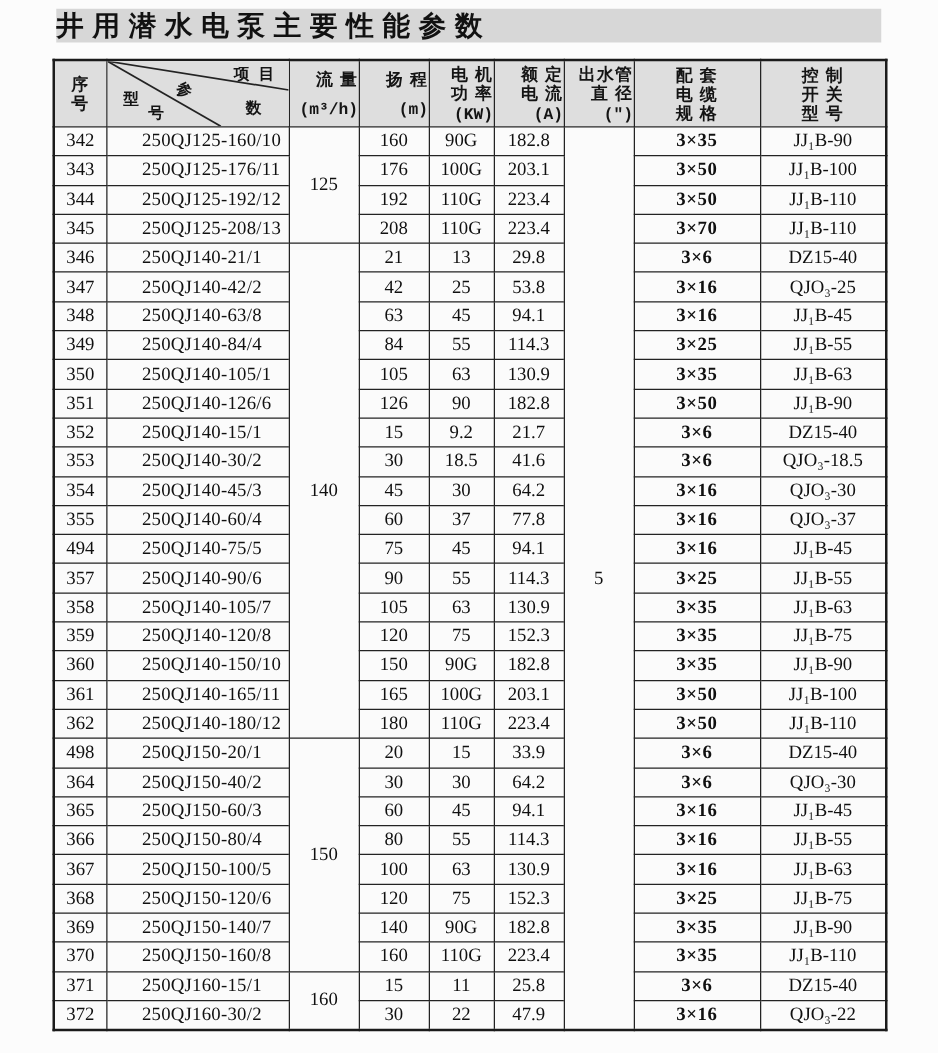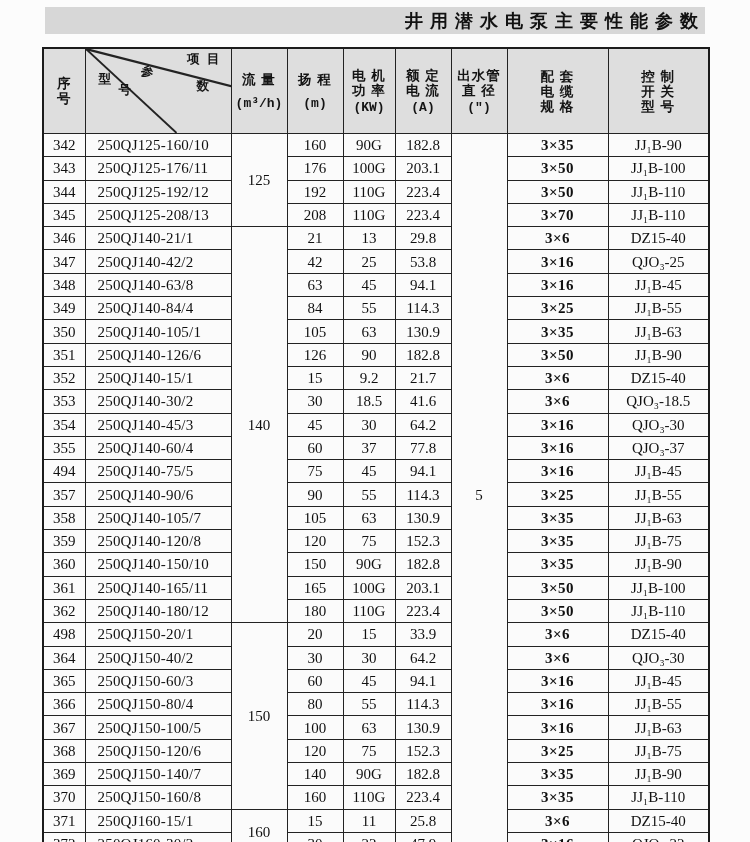--- a/index.html
+++ b/index.html
@@ -5,64 +5,64 @@
   html,body{margin:0;padding:0;}
   body{
     width:750px;height:842px;position:relative;overflow:hidden;
     background:#fcfcfc;
     font-family:"Liberation Sans",sans-serif;
     color:#161616;
   }
   .title-bar{
     position:absolute;left:45px;top:7px;width:660px;height:27px;
     background:#d7d7d7;
-    text-align:right;line-height:28px;
-    font-size:18px;font-weight:bold;letter-spacing:7px;color:#111;
+    text-align:left;line-height:28px;
+    font-size:22px;font-weight:bold;letter-spacing:7px;color:#111;
   }
   table.main-table{
     position:absolute;left:42px;top:47px;width:666px;
     border-collapse:collapse;table-layout:fixed;
     border:2px solid #1b1b1b;
   }
   .main-table th,.main-table td{
     border:1px solid #232323;
     padding:0;margin:0;text-align:center;vertical-align:middle;
     overflow:hidden;
   }
   thead th{background:#dedede;height:52px;}
   .hd-cn{
     display:block;font-size:13.5px;font-weight:bold;color:#141414;
     white-space:pre-line;line-height:15px;letter-spacing:1px;
   }
   .hd-unit{
     display:block;font-family:Liberation Mono, monospace;font-weight:bold;
     font-size:13px;line-height:15px;letter-spacing:0;color:#141414;
   }
-  .hd-stack{display:flex;flex-direction:column;justify-content:center;gap:2px;}
+  .hd-stack{display:flex;flex-direction:column;justify-content:center;gap:2px;text-align:right;}
   .hd-gap{gap:9px;}
   
-  th.diag{position:relative;padding:16px;}
+  th.diag{position:relative;padding:0;}
   th.diag svg{position:absolute;left:0;top:0;width:100%;height:100%;}
   th.diag .dlabel{
     position:absolute;font-size:12.5px;font-weight:bold;color:#141414;
     letter-spacing:2px;line-height:13px;white-space:nowrap;
   }
   .d-topright{right:9px;top:4px;}
   .d-mid1{left:55px;top:17px;transform:rotate(14deg);}
   .d-mid2{left:111px;top:31px;}
   .d-bl1{left:13px;top:24px;}
   .d-bl2{left:33px;top:35px;}
   
   tbody td{
     height:22.3px;
     font-family:"Liberation Serif",serif;
     font-size:15px;line-height:16px;color:#101010;
     background:#fbfbfb;
   }
-  td.c-model{text-align:left;padding-left:12px;letter-spacing:0.2px;}
+  td.c-model{text-align:left;padding-left:28px;letter-spacing:0.2px;}
   td.c-flow,td.c-outlet{font-size:15px;}
   td.c-cable{letter-spacing:0.5px;font-weight:bold;}
 </style>
 </head>
 <body>
 
 <div class="title-bar">井用潜水电泵主要性能参数</div>
 
 <table class="main-table">
   <colgroup>

